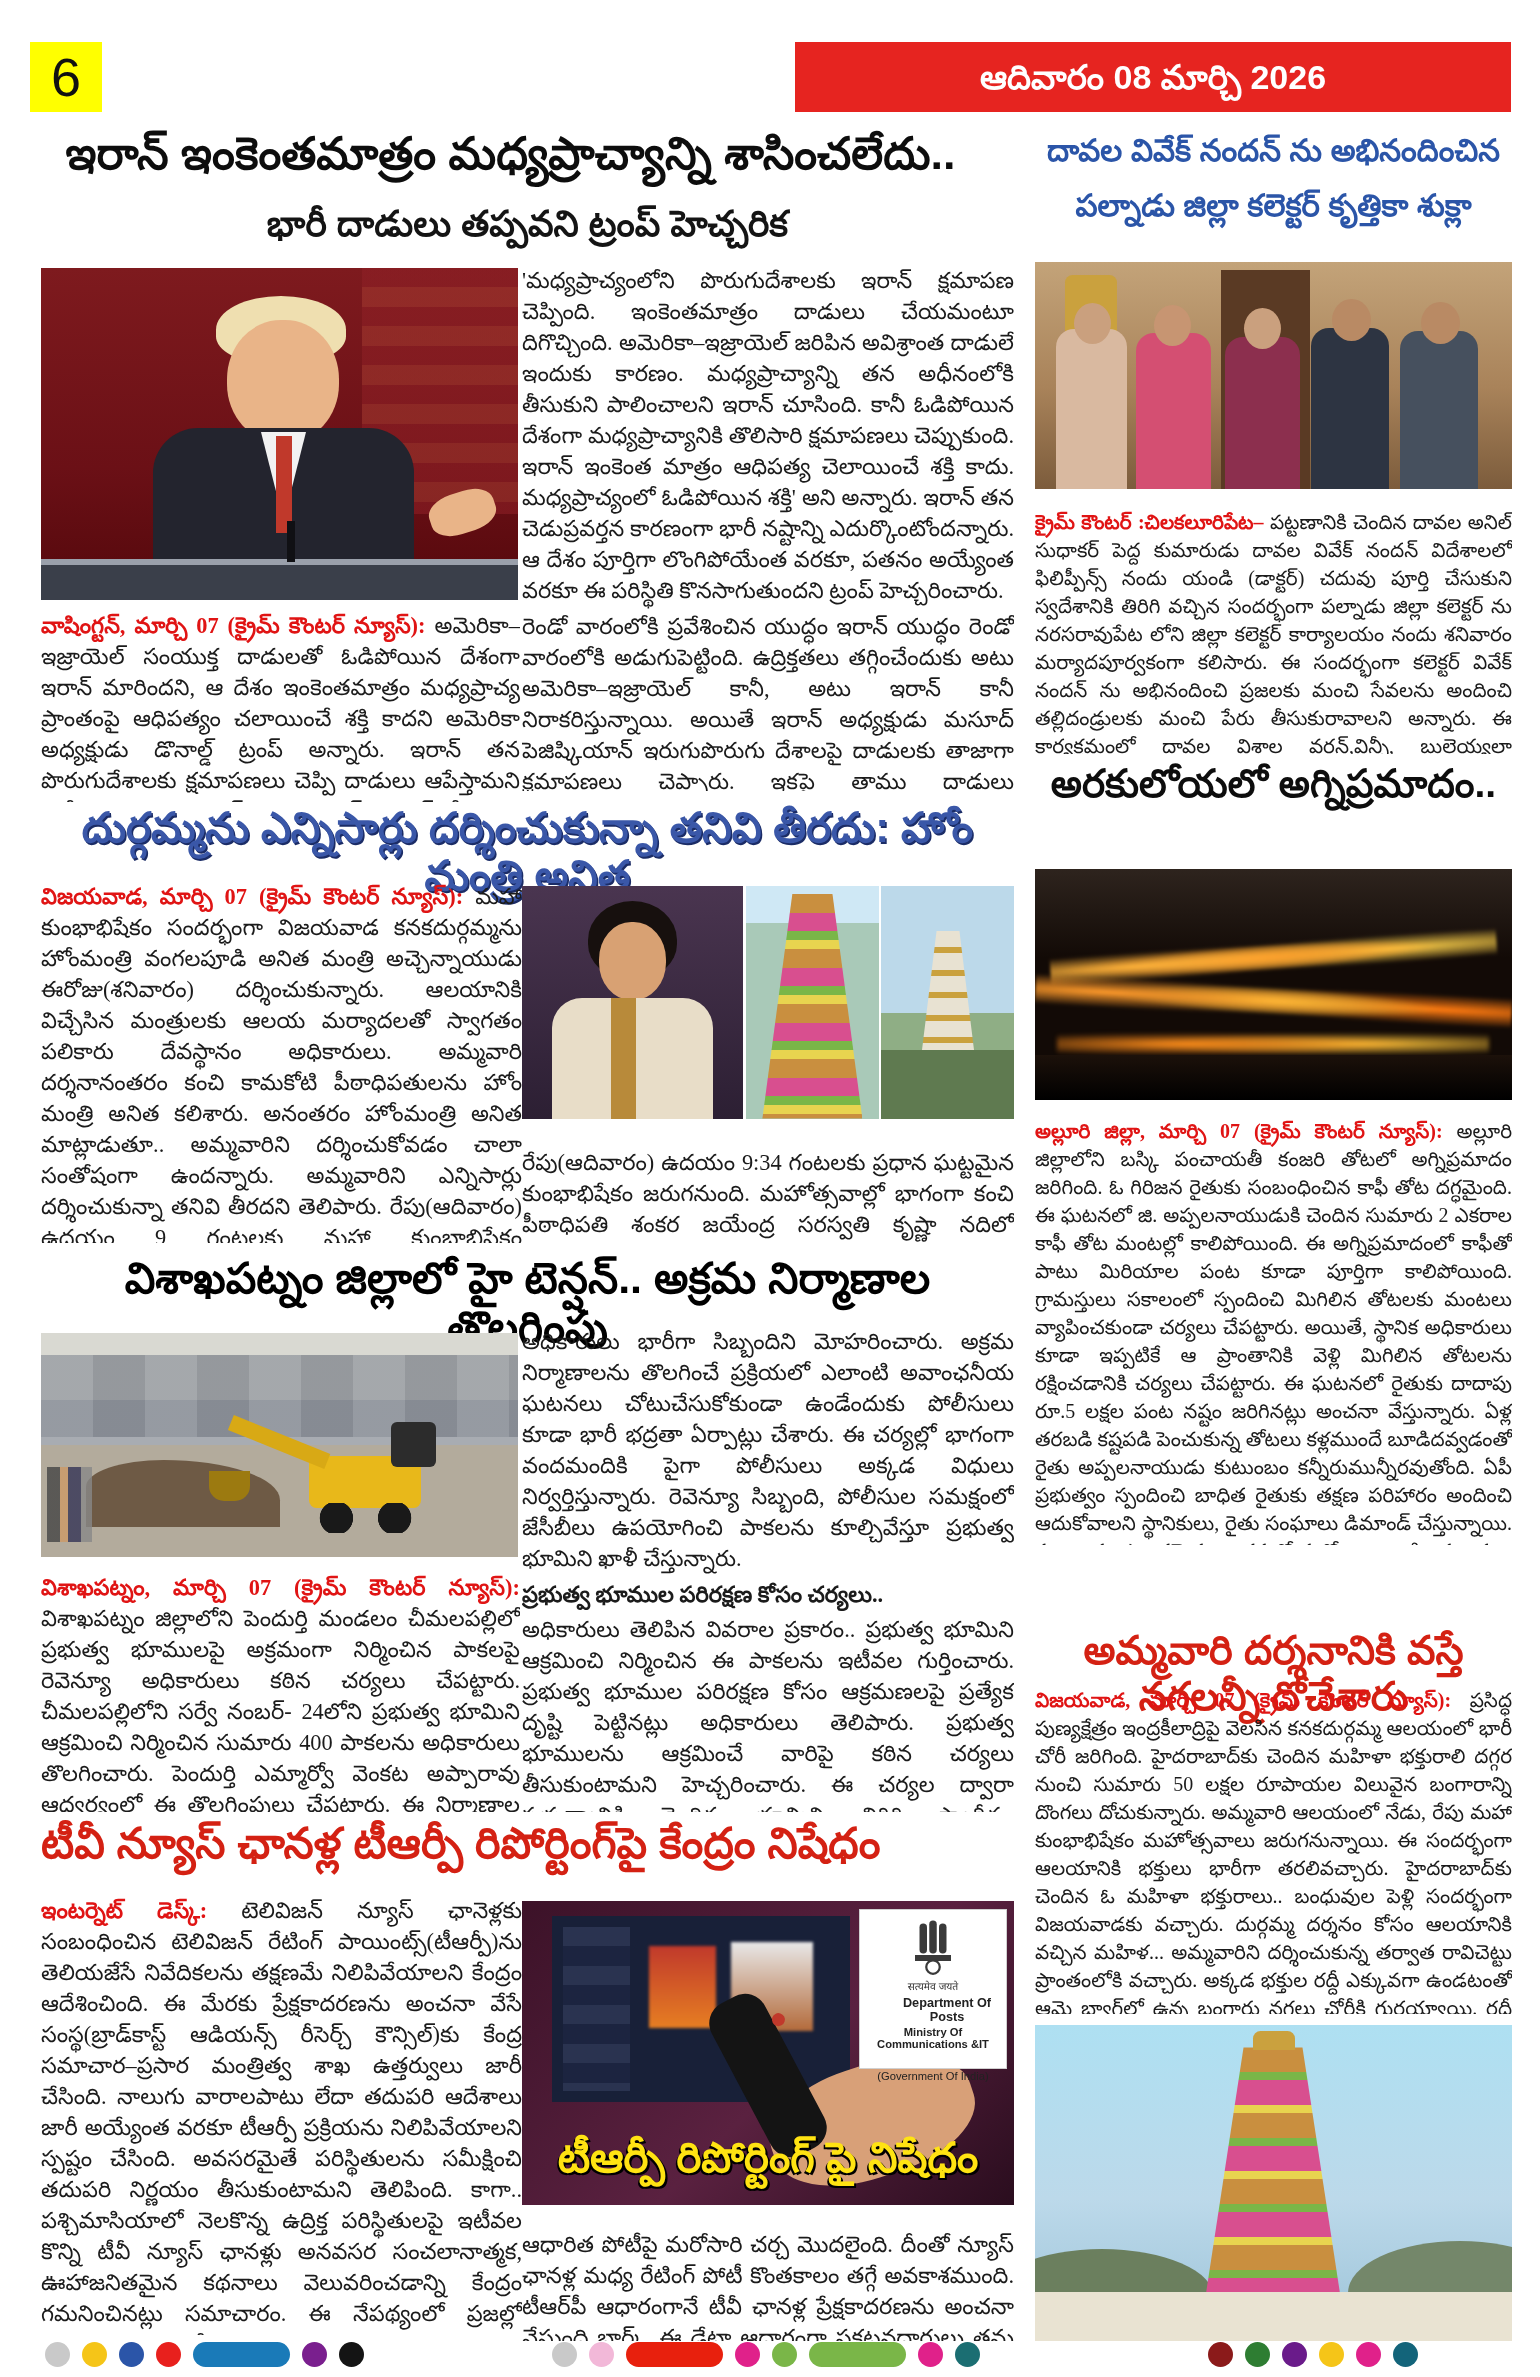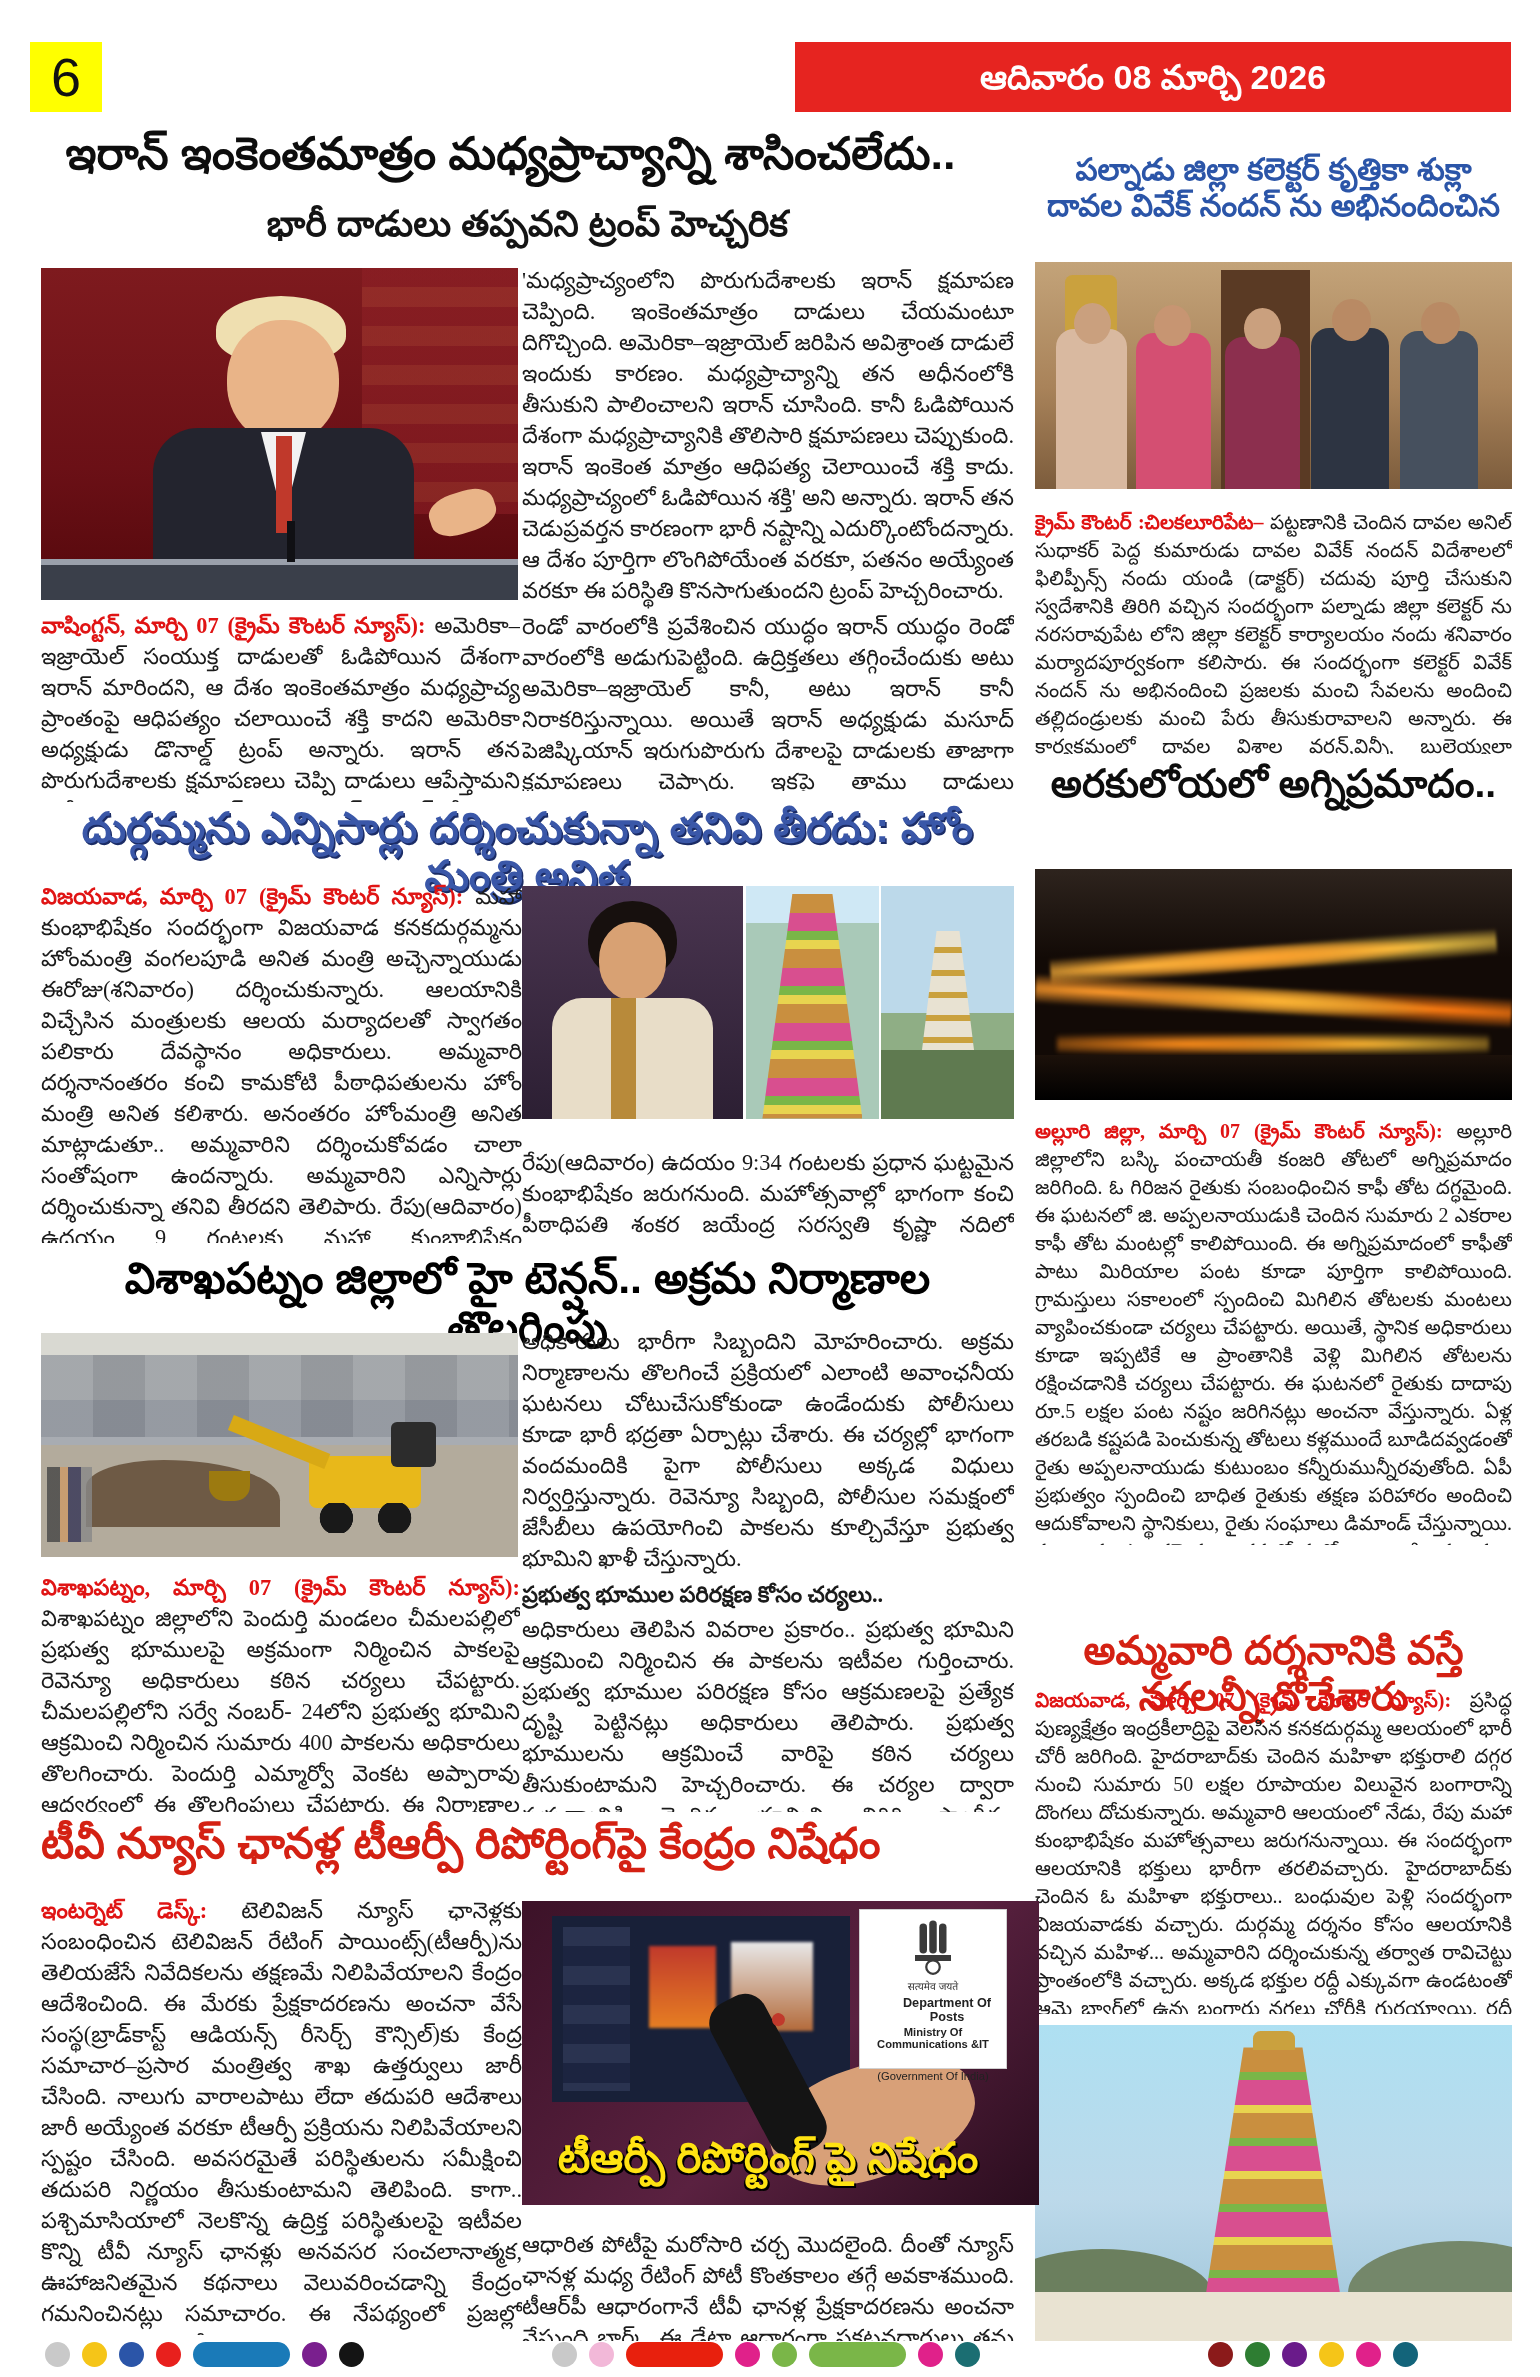--- a/index.html
+++ b/index.html
@@ -52,22 +52,22 @@
        <span>అమెరికా–ఇజ్రాయెల్ సంయుక్త దాడులతో ఓడిపోయిన దేశంగా ఇరాన్ మారిందని, ఆ దేశం ఇంకెంతమాత్రం మధ్యప్రాచ్య ప్రాంతంపై ఆధిపత్యం చలాయించే శక్తి కాదని అమెరికా అధ్యక్షుడు డొనాల్డ్ ట్రంప్ అన్నారు. ఇరాన్ తన పొరుగుదేశాలకు క్షమాపణలు చెప్పి దాడులు ఆపేస్తామని హామీ ఇవ్వడంపై ట్రంప్ తన 'ట్రూత్ సోషల్'లో తాజా వ్యాఖ్యలు చేశారు.</span></p>
 
   </div>
 
   <div class="abs body-text" style="left:522px;top:265px;width:492px;height:526px;">
     <p>'మధ్యప్రాచ్యంలోని పొరుగుదేశాలకు ఇరాన్ క్షమాపణ చెప్పింది. ఇంకెంతమాత్రం దాడులు చేయమంటూ దిగొచ్చింది. అమెరికా–ఇజ్రాయెల్ జరిపిన అవిశ్రాంత దాడులే ఇందుకు కారణం. మధ్యప్రాచ్యాన్ని తన అధీనంలోకి తీసుకుని పాలించాలని ఇరాన్ చూసింది. కానీ ఓడిపోయిన దేశంగా మధ్యప్రాచ్యానికి తొలిసారి క్షమాపణలు చెప్పుకుంది. ఇరాన్ ఇంకెంత మాత్రం ఆధిపత్య చెలాయించే శక్తి కాదు. మధ్యప్రాచ్యంలో ఓడిపోయిన శక్తి' అని అన్నారు. ఇరాన్ తన చెడుప్రవర్తన కారణంగా భారీ నష్టాన్ని ఎదుర్కొంటోందన్నారు. ఆ దేశం పూర్తిగా లొంగిపోయేంత వరకూ, పతనం అయ్యేంత వరకూ ఈ పరిస్థితి కొనసాగుతుందని ట్రంప్ హెచ్చరించారు.</p>
     <p>రెండో వారంలోకి ప్రవేశించిన యుద్ధం ఇరాన్ యుద్ధం రెండో వారంలోకి అడుగుపెట్టింది. ఉద్రిక్తతలు తగ్గించేందుకు అటు అమెరికా–ఇజ్రాయెల్ కానీ, అటు ఇరాన్ కానీ నిరాకరిస్తున్నాయి. అయితే ఇరాన్ అధ్యక్షుడు మసూద్ పెజిష్కియాన్ ఇరుగుపొరుగు దేశాలపై దాడులకు తాజాగా క్షమాపణలు చెప్పారు. ఇకపై తాము దాడులు జరపమన్నారు. అయితే ఆయా దేశాల భూభాగాల నుంచి ఇరాక్‌పై దాడులు జరపరాదని షరతు పెట్టారు. అమెరికా–ఇజ్రాయెల్ ఒత్తిళ్లకు తలవంచే ప్రసక్తే లేదన్నారు. ఇరాన్ ప్రజలు ఎన్నడూ లొంగిపోరని, ఇరాన్‌ను లొంగదీసుకోవచ్చని అనుకునే వాళ్లు ఎప్పటికీ సక్సెస్ కారని, తమ దేశాన్ని తాము కాపాడుకుంటామని మీడియాతో మాట్లాడుతూ ఆయన చెప్పారు.</p>
   </div>
 
   <div class="abs hd center" style="left:1035px;top:133px;width:477px;font-size:31px;color:#2b55a8;">
+    <div>దావల వివేక్ నందన్ ను అభినందించిన</div>
     <div style="margin-top:19.4px;">పల్నాడు జిల్లా కలెక్టర్ కృత్తికా శుక్లా</div>
-    <div>దావల వివేక్ నందన్ ను అభినందించిన</div>
   </div>
 
   <div class="photo" style="left:1035px;top:262px;width:477px;height:227px;background:linear-gradient(180deg,#c3a379 0%,#a9835a 55%,#7c5c3c 100%);">
     <div class="ph-abs" style="left:186px;top:7.5px;width:89px;height:220px;background:#5a3a24;"></div>
     <div class="ph-abs" style="left:30px;top:13.4px;width:52px;height:63px;background:#caa13e;border-radius:7.5px;"></div>
 
     <div class="ph-abs" style="left:21px;top:67px;width:71px;height:160px;background:#d9b9a0;border-radius:18px 18px 0 0;"></div>
     <div class="ph-abs" style="left:39px;top:41px;width:37px;height:41px;background:#caa07e;border-radius:50%;"></div>
     <div class="ph-abs" style="left:101px;top:71px;width:75px;height:157px;background:#d44f72;border-radius:18px 18px 0 0;"></div>
     <div class="ph-abs" style="left:119px;top:43px;width:37px;height:41px;background:#c79572;border-radius:50%;"></div>
@@ -165,21 +165,21 @@
   </div>
 
   <div class="abs hd" style="left:41px;top:1819px;width:973px;font-size:43px;color:#d42113;">టీవీ న్యూస్ ఛానళ్ల టీఆర్పీ రిపోర్టింగ్‌పై కేంద్రం నిషేధం</div>
 
   <div class="abs body-text" style="left:41px;top:1895px;width:481px;height:440px;">
     <p><span class="dateline">ఇంటర్నెట్ డెస్క్:</span>
        <span>టెలివిజన్ న్యూస్ ఛానెళ్లకు సంబంధించిన టెలివిజన్ రేటింగ్ పాయింట్స్(టీఆర్పీ)ను తెలియజేసే నివేదికలను తక్షణమే నిలిపివేయాలని కేంద్రం ఆదేశించింది. ఈ మేరకు ప్రేక్షకాదరణను అంచనా వేసే సంస్థ(బ్రాడ్‌కాస్ట్ ఆడియన్స్ రీసెర్చ్ కౌన్సిల్)కు కేంద్ర సమాచార–ప్రసార మంత్రిత్వ శాఖ ఉత్తర్వులు జారీ చేసింది. నాలుగు వారాలపాటు లేదా తదుపరి ఆదేశాలు జారీ అయ్యేంత వరకూ టీఆర్పీ ప్రక్రియను నిలిపివేయాలని స్పష్టం చేసింది. అవసరమైతే పరిస్థితులను సమీక్షించి తదుపరి నిర్ణయం తీసుకుంటామని తెలిపింది. కాగా.. పశ్చిమాసియాలో నెలకొన్న ఉద్రిక్త పరిస్థితులపై ఇటీవల కొన్ని టీవీ న్యూస్ ఛానళ్లు అనవసర సంచలానాత్మక, ఊహాజనితమైన కథనాలు వెలువరించడాన్ని కేంద్రం గమనించినట్లు సమాచారం. ఈ నేపథ్యంలో ప్రజల్లో అనవసర ఆందోళనలు, అపోహలు తలెత్తకుండా ఉండేందుకే ఈ నిర్ణయం తీసుకున్నట్టు తెలుస్తోంది. ఇలాంటి కథనాల వల్ల సాధారణ ప్రజలు, ముఖ్యంగా యుద్ధ ప్రాంతంలో చిక్కుకుపోయిన కుటుంబ సభ్యులు, బంధువులు తీవ్ర ఆందోళనకు గురవుతారని అధికారిక వర్గాలు పేర్కొన్నాయి.</span></p>
 
   </div>
 
-  <div class="photo" style="left:522px;top:1901px;width:492px;height:304px;background:linear-gradient(135deg,#3c1228 0%,#5a2140 55%,#2a0d1e 100%);padding-left:25px;">
+  <div class="photo" style="left:522px;top:1901px;width:492px;height:304px;background:linear-gradient(135deg,#3c1228 0%,#5a2140 55%,#2a0d1e 100%);">
     <div class="ph-abs" style="left:30px;top:15px;width:298px;height:186px;background:#182038;filter:blur(0.7px);"></div>
     <div class="ph-abs" style="left:41px;top:26px;width:67px;height:164px;background:repeating-linear-gradient(180deg,#2a3350 0 19.4px,#1c2440 19.4px 39px);"></div>
     <div class="ph-abs" style="left:127px;top:45px;width:67px;height:82px;background:linear-gradient(180deg,#c0392b,#e67e22);filter:blur(1.5px);"></div>
     <div class="ph-abs" style="left:209px;top:41px;width:82px;height:89px;background:linear-gradient(180deg,#e8e8e8,#b36a3a);filter:blur(1.5px);"></div>
     <div class="ph-abs" style="left:246px;top:164px;width:209px;height:112px;background:#d8a078;border-radius:45%;transform:rotate(-18deg);"></div>
     <div class="ph-abs" style="left:216px;top:89px;width:60px;height:171px;background:#141414;border-radius:22.4px;transform:rotate(-28deg);"></div>
     <div class="ph-abs" style="left:250px;top:112px;width:13.4px;height:13.4px;background:#c0392b;border-radius:50%;transform:rotate(-28deg);"></div>
 
     <div class="ph-abs center" style="left:337px;top:7.5px;width:146px;height:158px;background:#ffffff;border:0.7px solid #d0d0d0;font-family:'Liberation Sans',sans-serif;">
       <svg width="48" height="60" viewBox="0 0 64 80" style="margin-top:6px;">

